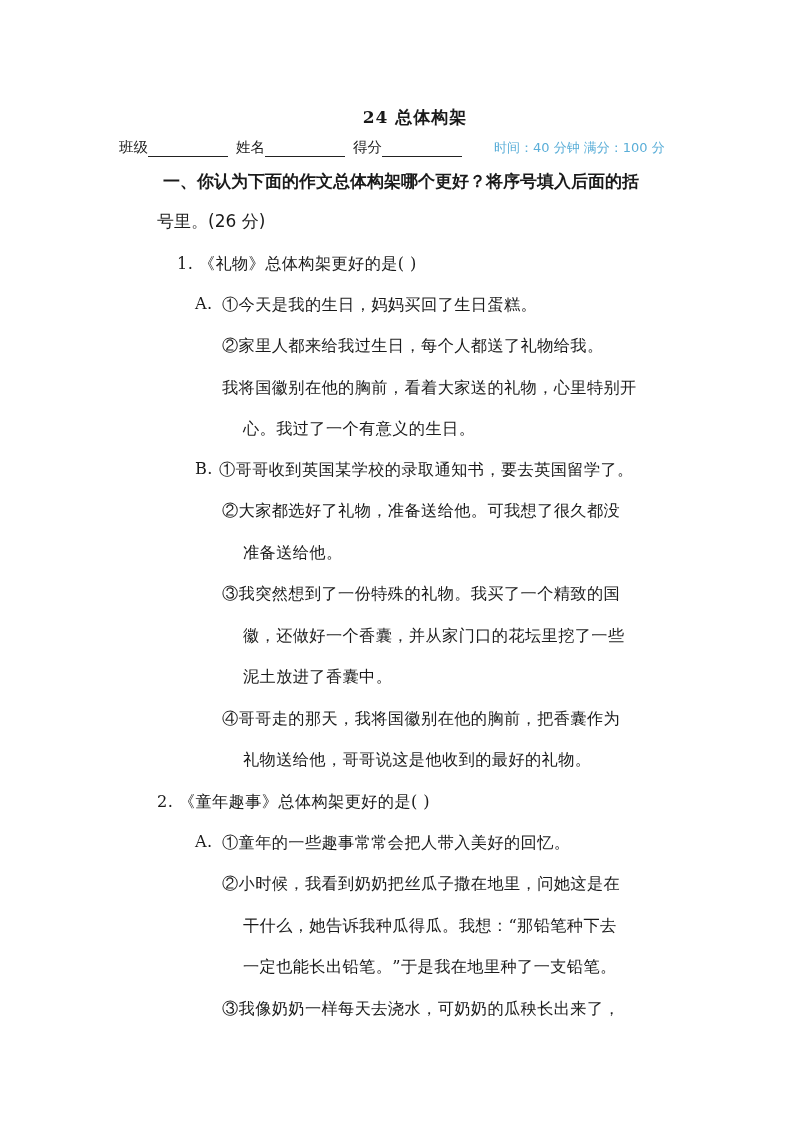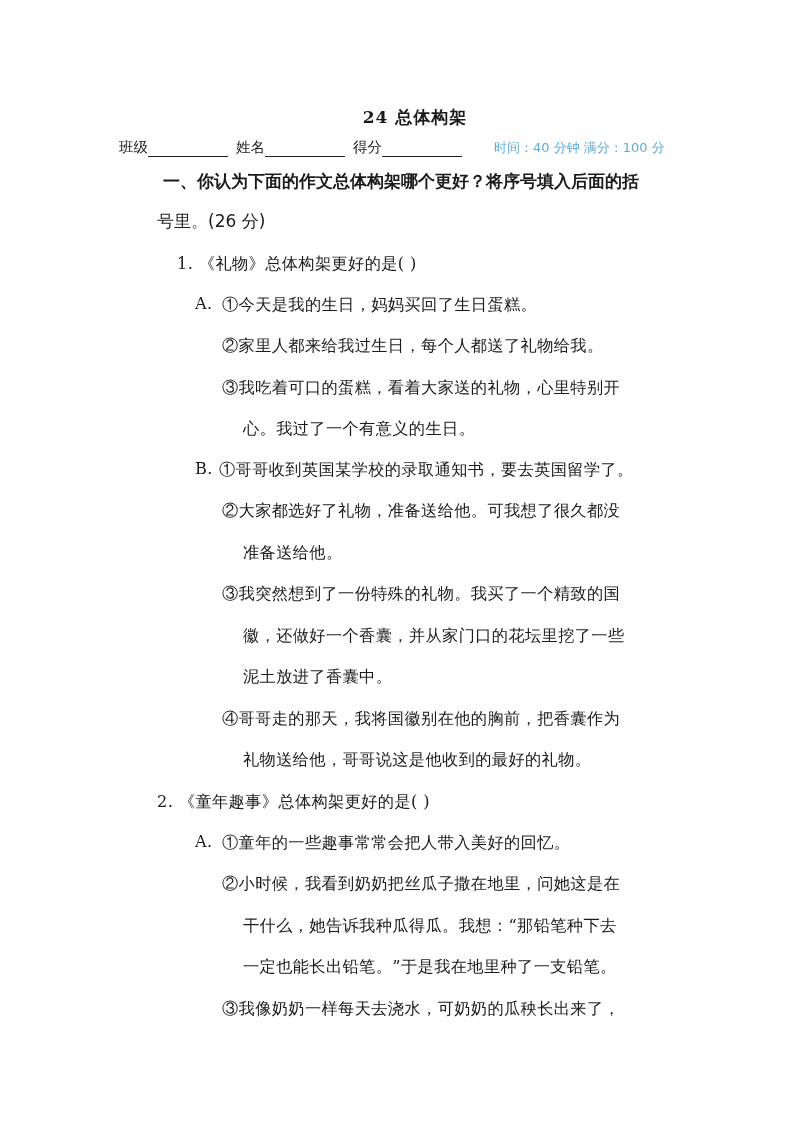--- a/index.html
+++ b/index.html
@@ -30,21 +30,21 @@
 </div>
 
 <div class="abs sec" style="top:170px; left:119px;margin-left:44px;">一、你认为下面的作文总体构架哪个更好？将序号填入后面的括</div>
 <div class="abs sec" style="top:210px; left:157px; font-weight:normal;">号里。(26 分)</div>
 
 <div class="abs line" style="top:253px; left:153px;margin-left:24px;">1.  《礼物》总体构架更好的是(      )</div>
 
 <div class="abs line" style="top:294px; left:195px;">A.</div>
 <div class="abs line" style="top:294px; left:222px;">①今天是我的生日，妈妈买回了生日蛋糕。</div>
 <div class="abs line" style="top:335px; left:222px;">②家里人都来给我过生日，每个人都送了礼物给我。</div>
-<div class="abs line" style="top:377px; left:222px;">③我吃着可口的蛋糕，看着大家送的礼物，心里特别开</div>
+<div class="abs line" style="top:377px; left:222px;">我将国徽别在他的胸前，看着大家送的礼物，心里特别开</div>
 <div class="abs line" style="top:418px; left:243px;">心。我过了一个有意义的生日。</div>
 
 <div class="abs line" style="top:459px; left:195px;">B.</div>
 <div class="abs line" style="top:459px; left:219px;">①哥哥收到英国某学校的录取通知书，要去英国留学了。</div>
 <div class="abs line" style="top:500px; left:222px;">②大家都选好了礼物，准备送给他。可我想了很久都没</div>
 <div class="abs line" style="top:542px; left:243px;">准备送给他。</div>
 <div class="abs line" style="top:583px; left:222px;">③我突然想到了一份特殊的礼物。我买了一个精致的国</div>
 <div class="abs line" style="top:625px; left:243px;">徽，还做好一个香囊，并从家门口的花坛里挖了一些</div>
 <div class="abs line" style="top:666px; left:243px;">泥土放进了香囊中。</div>
 <div class="abs line" style="top:708px; left:222px;">④哥哥走的那天，我将国徽别在他的胸前，把香囊作为</div>

